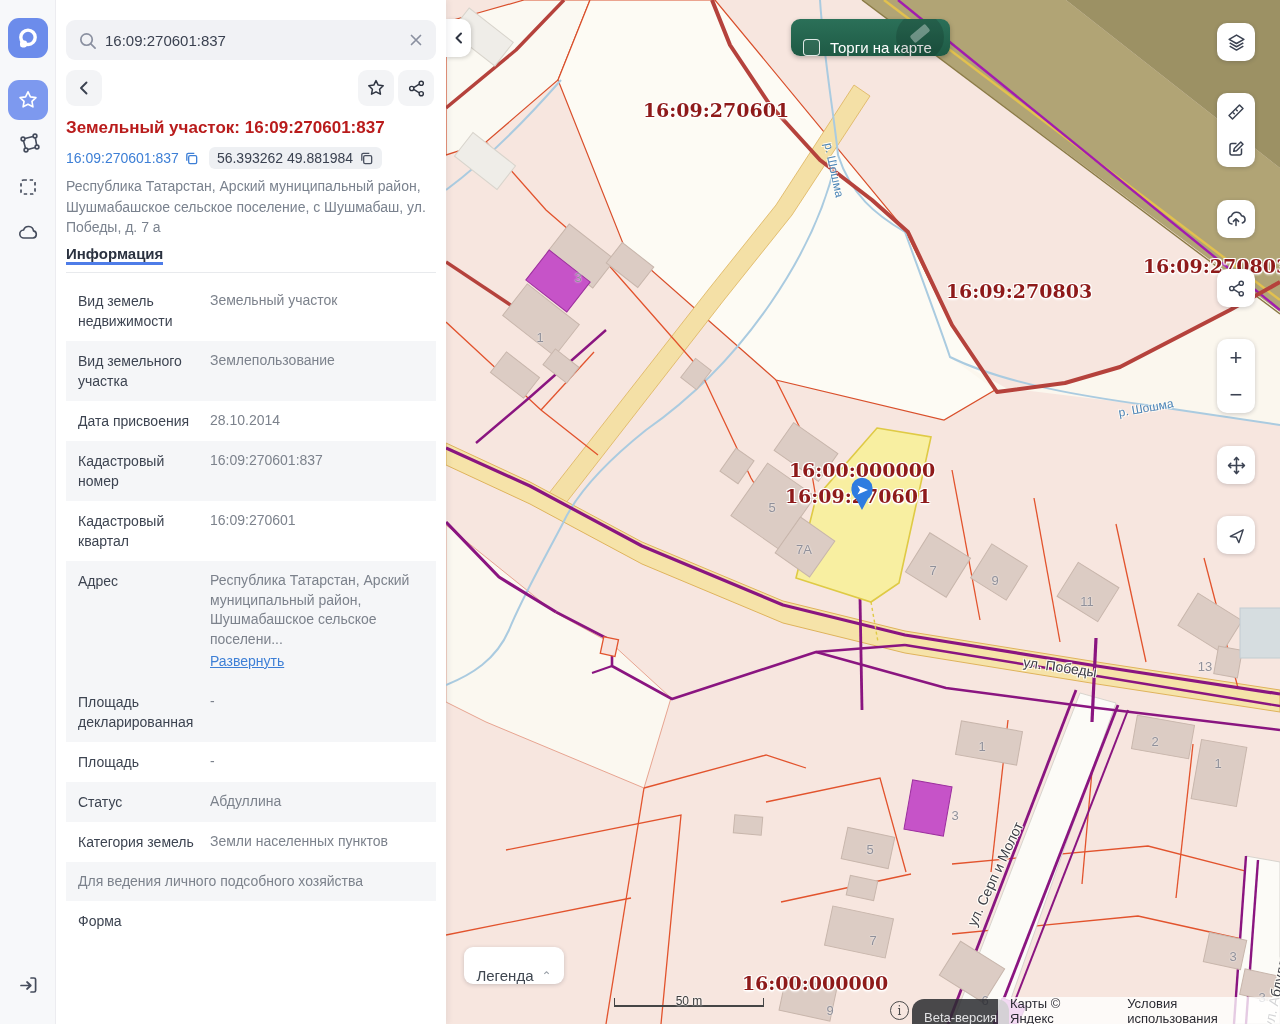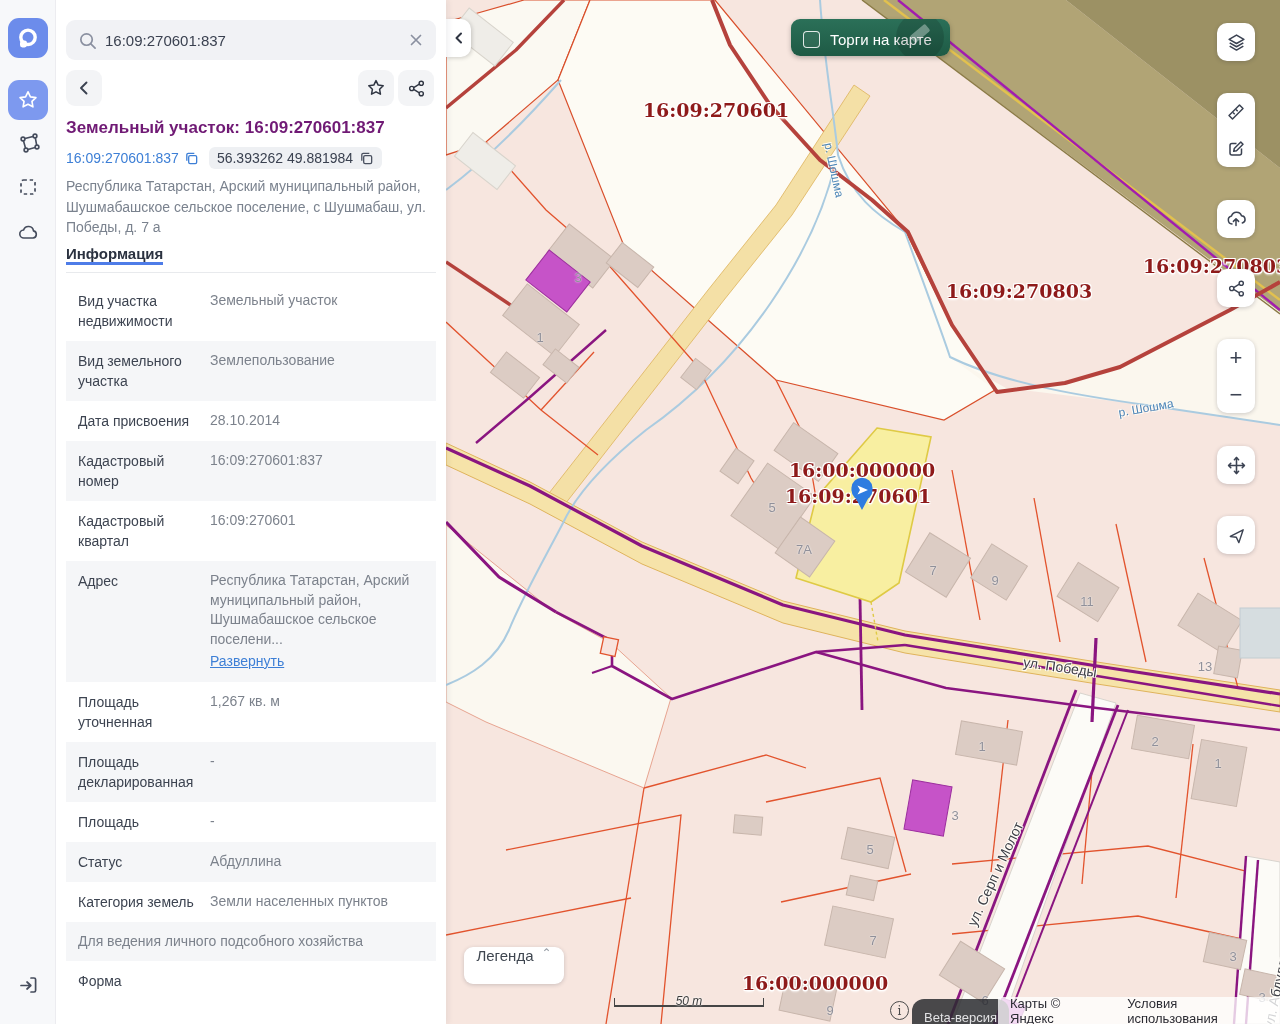--- a/index.html
+++ b/index.html
@@ -12,21 +12,21 @@
   .rail-btn.logo { background:#6c8ceb; }
   .rail-btn.active { background:#7d99ef; }
   .rail-btn svg { display:block; }
 
   
   #panel { position:absolute; left:56px; top:0; width:390px; height:1024px; background:#fff; z-index:25; box-shadow:2px 0 6px rgba(40,40,60,.08); overflow:hidden; }
   .search-box { position:absolute; left:10px; top:20px; width:370px; height:40px; background:#f1f2f5; border-radius:9px; display:flex; align-items:center; padding:0 12px; }
   .search-box input { flex:1; border:none; background:transparent; outline:none; font-size:15px; color:#3a4150; font-family:inherit; margin-left:8px; }
   .act-row { position:absolute; top:70px; left:10px; right:10px; height:36px; }
   .sq-btn { position:absolute; top:0; width:36px; height:36px; border-radius:9px; background:#f3f4f6; display:flex; align-items:center; justify-content:center; }
-  .title { position:absolute; left:10px; top:118px; width:372px; font-size:17px; font-weight:bold; color:#701a75; }
+  .title { position:absolute; left:10px; top:118px; width:372px; font-size:17px; font-weight:bold; color:#b91c1c; }
   .chip-row { position:absolute; left:10px; top:146px; height:24px; display:flex; align-items:center; gap:10px; }
   .cad-link { display:flex; align-items:center; gap:5px; color:#3d7fd6; font-size:14px; }
   .coord-chip { display:flex; align-items:center; gap:6px; background:#eef0f3; border-radius:6px; padding:3px 8px; font-size:14px; color:#3a4150; }
   .addr { position:absolute; left:10px; top:176px; width:370px; font-size:14px; line-height:20.5px; color:#7a828e; }
   .tab-row { position:absolute; left:10px; top:245px; width:370px; }
   .tab { display:inline-block; font-size:15px; font-weight:bold; color:#2b3240; border-bottom:3px solid #4e7ce8; }
   .tab-div { position:absolute; left:10px; top:272px; width:370px; height:1px; background:#e8eaed; }
   #info-table { position:absolute; left:10px; top:281px; width:370px; }
   .row { display:flex; padding:10px 12px; }
   .row.alt { background:#f5f6f8; }
@@ -38,33 +38,33 @@
   #map { position:absolute; left:446px; top:0; width:834px; height:1024px; background:#f7e6df; overflow:hidden; }
   #map svg.geo { position:absolute; left:0; top:0; }
   .map-label { position:absolute; white-space:nowrap; transform:translate(-50%,-50%); pointer-events:none; }
   .q-label { font-family:"DejaVu Serif",serif; font-weight:bold; font-size:19px; color:#8e1a1a;
     text-shadow:-1px -1px 0 #fff,1px -1px 0 #fff,-1px 1px 0 #fff,1px 1px 0 #fff,0 2px 2px #fff; }
   .s-label { font-size:14px; color:#3f4148; text-shadow:-1px -1px 0 #fffdf8,1px -1px 0 #fffdf8,-1px 1px 0 #fffdf8,1px 1px 0 #fffdf8; }
   .r-label { font-size:12px; color:#4d86b8; text-shadow:-1px -1px 0 #fffdf8,1px 1px 0 #fffdf8; }
   .b-num { font-size:13px; color:#90909a; text-shadow:0 0 2px #fff; }
 
   .collapse-btn { position:absolute; left:0; top:19px; width:25px; height:38px; background:#fff; border-radius:0 10px 10px 0; box-shadow:1px 1px 4px rgba(0,0,0,.18); display:flex; align-items:center; justify-content:center; z-index:10; }
-  .trades-btn { position:absolute; left:345px; top:19px; height:37px; padding:4px 18px 0 12px; background:linear-gradient(180deg,#2b7058,#1e5a45); border-radius:9px; display:flex; align-items:center; gap:10px; color:#fff; font-size:15px; box-shadow:0 2px 5px rgba(0,0,0,.25); z-index:10; overflow:hidden; }
+  .trades-btn { position:absolute; left:345px; top:19px; height:37px; padding:4px 18px 0 12px; background:linear-gradient(180deg,#2b7058,#1e5a45); border-radius:9px; display:flex; align-items:flex-end; gap:10px; color:#fff; font-size:15px; box-shadow:0 2px 5px rgba(0,0,0,.25); z-index:10; overflow:hidden; }
   .trades-btn .cb { width:17px; height:17px; border:1.6px solid rgba(255,255,255,.85); border-radius:4px; background:rgba(255,255,255,.06); }
   .trades-btn .gavel { position:absolute; right:6px; top:-6px; width:48px; height:48px; border-radius:50%; background:rgba(0,0,0,.14); }
   .trades-btn .gavel:after { content:""; position:absolute; left:14px; top:16px; width:20px; height:9px; background:rgba(255,255,255,.35); border-radius:2px; transform:rotate(-40deg); }
 
   .ctrl { position:absolute; left:771px; width:38px; background:#fff; border-radius:10px; box-shadow:0 1px 4px rgba(30,30,50,.22); display:flex; flex-direction:column; align-items:center; justify-content:center; z-index:10; }
   .ctrl .cell { width:38px; height:37px; display:flex; align-items:center; justify-content:center; }
   .ctrl .zch { font-size:22px; color:#3b4252; line-height:1; }
 
-  .legend-btn { position:absolute; left:18px; top:947px; width:100px; height:37px; background:#fff; border-radius:9px; box-shadow:0 1px 4px rgba(30,30,50,.2); display:flex; align-items:flex-start; justify-content:center; gap:8px; font-size:15px; color:#3f4650; z-index:10; }
+  .legend-btn { position:absolute; left:18px; top:947px; width:100px; height:37px; background:#fff; border-radius:9px; box-shadow:0 1px 4px rgba(30,30,50,.2); display:flex; align-items:flex-end; justify-content:center; gap:8px; font-size:15px; color:#3f4650; z-index:10; }
   .legend-btn .chev { color:#9aa0a8; font-size:12px; transform:translateY(-1px); }
 
-  .scalebar { position:absolute; left:168px; top:998px; width:150px; z-index:9; text-align:center;font-style:italic; }
+  .scalebar { position:absolute; left:168px; top:998px; width:150px; z-index:9; text-align:center; }
   .scalebar .line { height:9px; border-bottom:2px solid #454545; border-left:1.5px solid #454545; border-right:1.5px solid #454545; }
   .scalebar .txt { position:absolute; width:100%; top:-4px; font-size:12px; color:#3c3c3c; text-shadow:0 0 2px #fff,0 0 3px #fff; }
 
   .attr-strip { position:absolute; left:552px; top:997px; height:27px; padding:0 12px; background:rgba(255,255,255,.78); display:flex; align-items:center; gap:22px; font-size:13px; color:#2b2b33; z-index:9; }
   .beta-pill { position:absolute; left:466px; top:999px; height:36px; padding:0 12px; border-radius:12px; background:rgba(42,44,48,.85); color:#e2e2e4; font-size:13px; display:flex; align-items:center; z-index:9; }
   .info-ic { position:absolute; left:444px; top:1001px; width:19px; height:19px; border:1.5px solid #4a4a4a; border-radius:50%; color:#4a4a4a; font-size:12px; display:flex; align-items:center; justify-content:center; z-index:9; font-family:"DejaVu Serif",serif; }
 
   .pin { position:absolute; left:396px; top:468px; z-index:8; }
 </style>
 </head>
@@ -163,21 +163,21 @@
       </span>
     </div>
 
     <p class="addr">Республика Татарстан, Арский муниципальный район, Шушмабашское сельское поселение, с Шушмабаш, ул. Победы, д. 7 а</p>
 
     <div class="tab-row"><span class="tab">Информация</span></div>
     <div class="tab-div"></div>
 
     <div id="info-table">
         <div class="row">
-          <div class="lbl">Вид участка недвижимости</div>
+          <div class="lbl">Вид земель недвижимости</div>
           <div class="val">Земельный участок</div>
         </div>
         <div class="row alt">
           <div class="lbl">Вид земельного участка</div>
           <div class="val">Землепользование</div>
         </div>
         <div class="row">
           <div class="lbl">Дата присвоения</div>
           <div class="val">28.10.2014</div>
         </div>
@@ -185,24 +185,20 @@
           <div class="lbl">Кадастровый номер</div>
           <div class="val">16:09:270601:837</div>
         </div>
         <div class="row">
           <div class="lbl">Кадастровый квартал</div>
           <div class="val">16:09:270601</div>
         </div>
         <div class="row alt">
           <div class="lbl">Адрес</div>
           <div class="val">Республика Татарстан, Арский муниципальный район, Шушмабашское сельское поселени...<br><a href="#">Развернуть</a></div>
-        </div>
-        <div class="row">
-          <div class="lbl">Площадь уточненная</div>
-          <div class="val">1,267 кв. м</div>
         </div>
         <div class="row alt">
           <div class="lbl">Площадь декларированная</div>
           <div class="val">-</div>
         </div>
         <div class="row">
           <div class="lbl">Площадь</div>
           <div class="val">-</div>
         </div>
         <div class="row alt">

